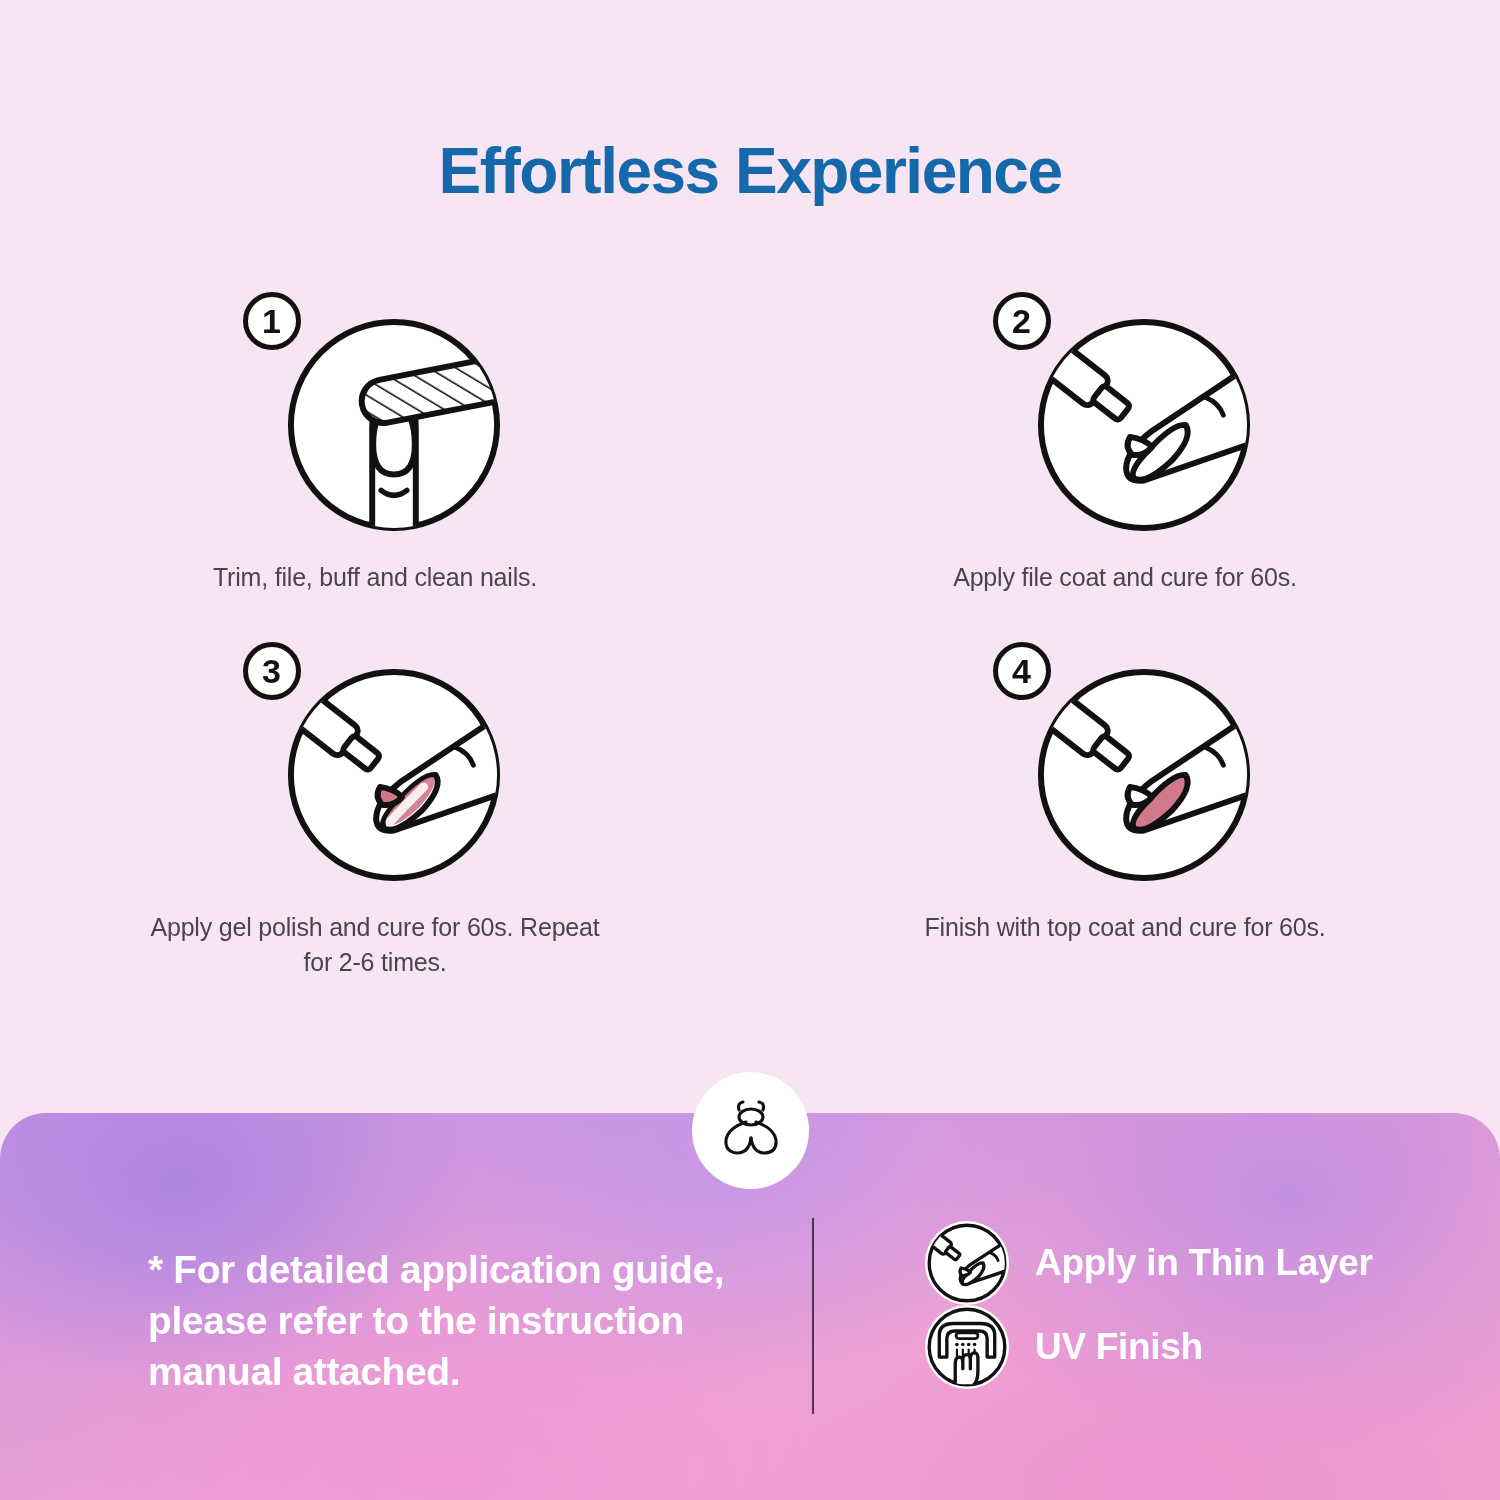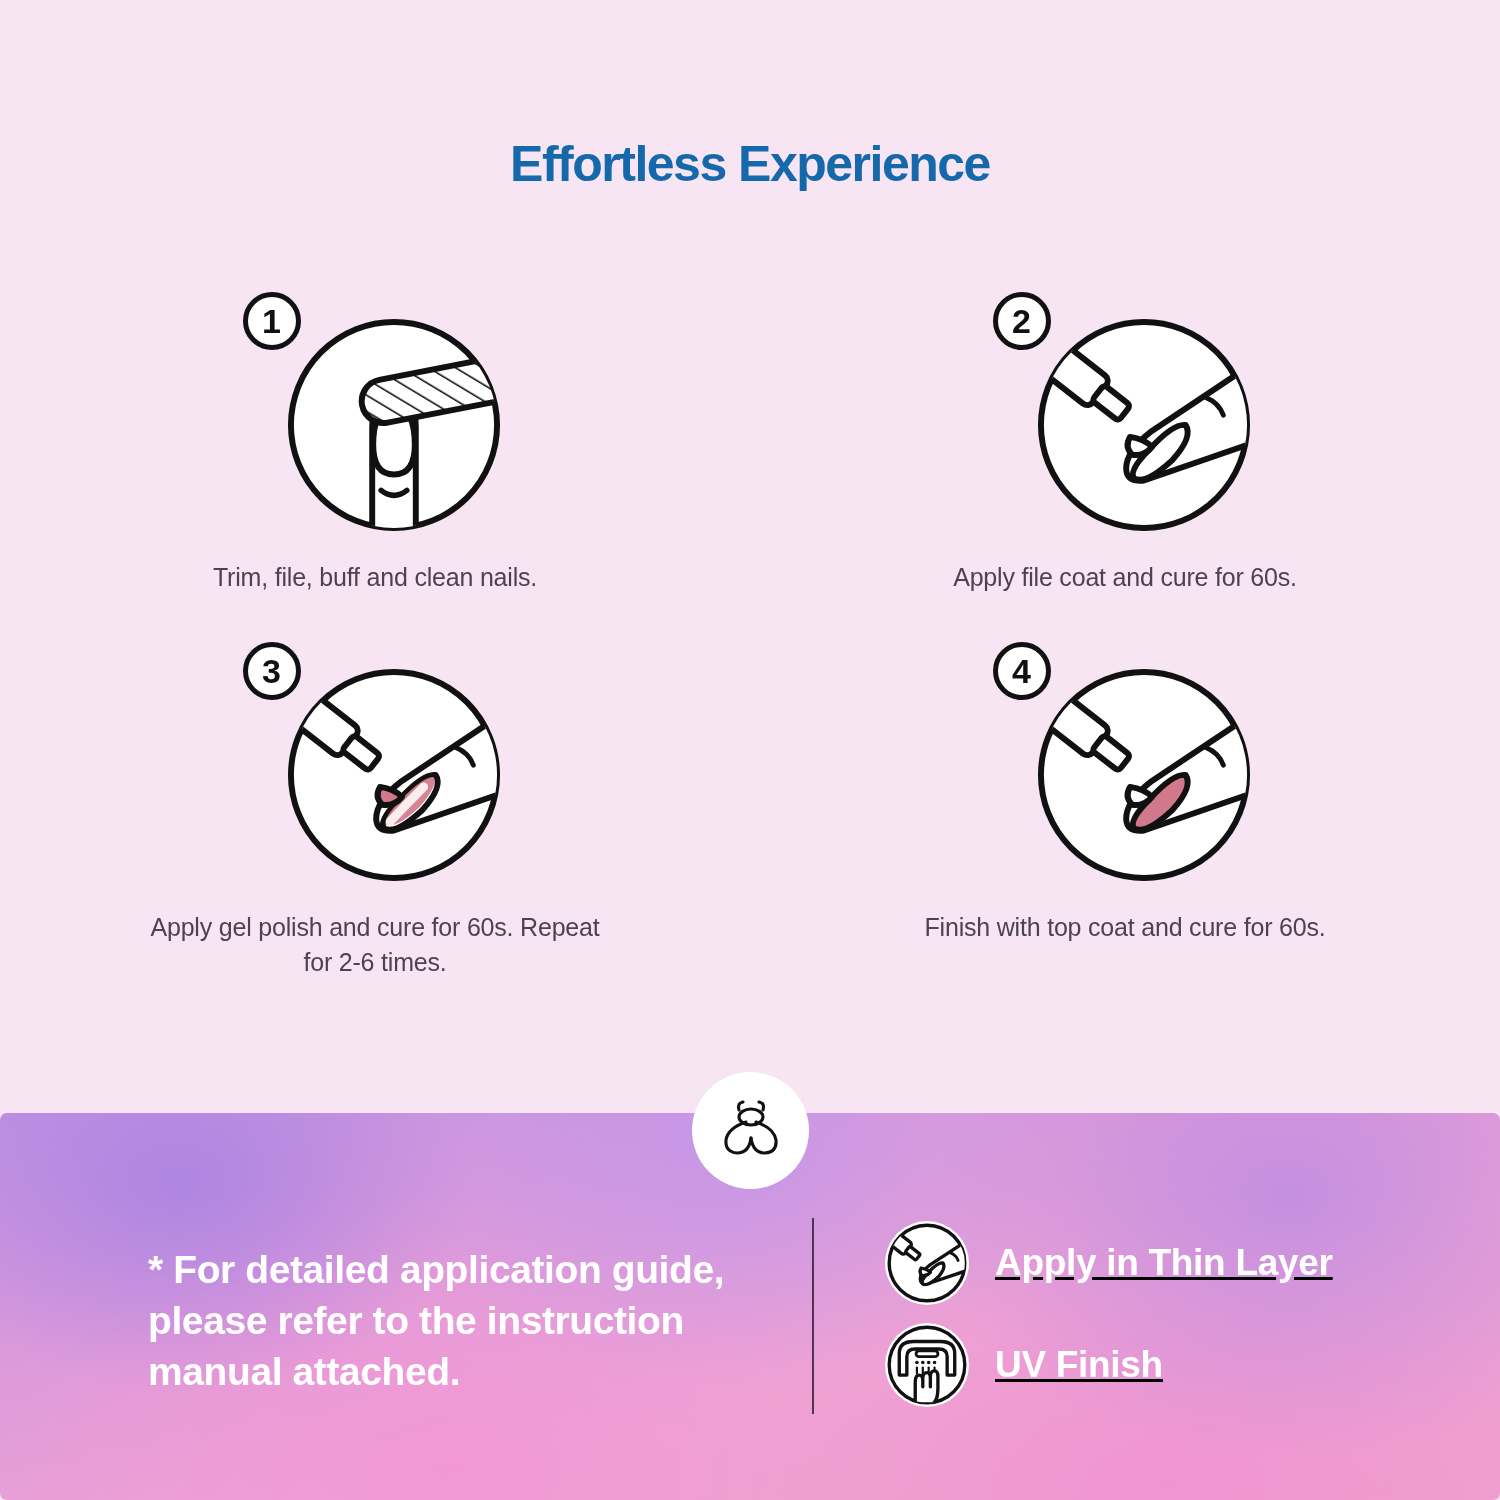--- a/index.html
+++ b/index.html
@@ -9,21 +9,21 @@
     font-family:"Liberation Sans",sans-serif;
     overflow:hidden;
     position:relative;
   }
 
   
   .title{
     position:absolute;
     top:138px;left:0;width:1500px;
     text-align:center;
-    font-size:50px;
+    font-size:64px;
     font-weight:bold;
     letter-spacing:-1.5px;
     color:#1569ab;
     line-height:1.05;
   }
 
   
   .steps{
     position:absolute;
     top:288px;left:0;width:1500px;
@@ -90,21 +90,20 @@
     border-top-left-radius:46px;
     border-top-right-radius:46px;
     overflow:hidden;
     background:
       radial-gradient(ellipse 420px 300px at 12% 18%, rgba(168,130,226,.85), rgba(168,130,226,0) 70%),
       radial-gradient(ellipse 480px 320px at 48% 10%, rgba(190,150,235,.70), rgba(190,150,235,0) 72%),
       radial-gradient(ellipse 520px 360px at 86% 22%, rgba(182,136,228,.72), rgba(182,136,228,0) 72%),
       radial-gradient(ellipse 620px 340px at 30% 92%, rgba(243,150,212,.80), rgba(243,150,212,0) 70%),
       radial-gradient(ellipse 600px 340px at 78% 96%, rgba(240,145,208,.78), rgba(240,145,208,0) 72%),
       linear-gradient(165deg,#c392e2 0%,#dd9ada 32%,#eea3d4 62%,#f0a0cf 100%);
-    border-radius: 7px;
   }
   .footer-inner{
     position:absolute;inset:0;
     display:flex;
     align-items:center;
   }
   .footer-left{
     width:812px;
     padding-left:148px;
     box-sizing:border-box;
@@ -116,25 +115,23 @@
     padding-top:30px;
   }
   .divider{
     position:absolute;
     left:812px;top:105px;
     width:2px;height:196px;
     background:rgba(40,20,50,.78);
   }
   .footer-right{
     position:absolute;
-    left:885px;top:108px;
+    left:925px;top:108px;
     display:flex;
     flex-direction:column;
-    gap:18px;
-    text-decoration:underline;
   }
   .feat{
     display:flex;
     align-items:center;
     gap:26px;
   }
   .feat-icon{
     width:84px;height:84px;
     border-radius:50%;
     background:#fdfdfd;

